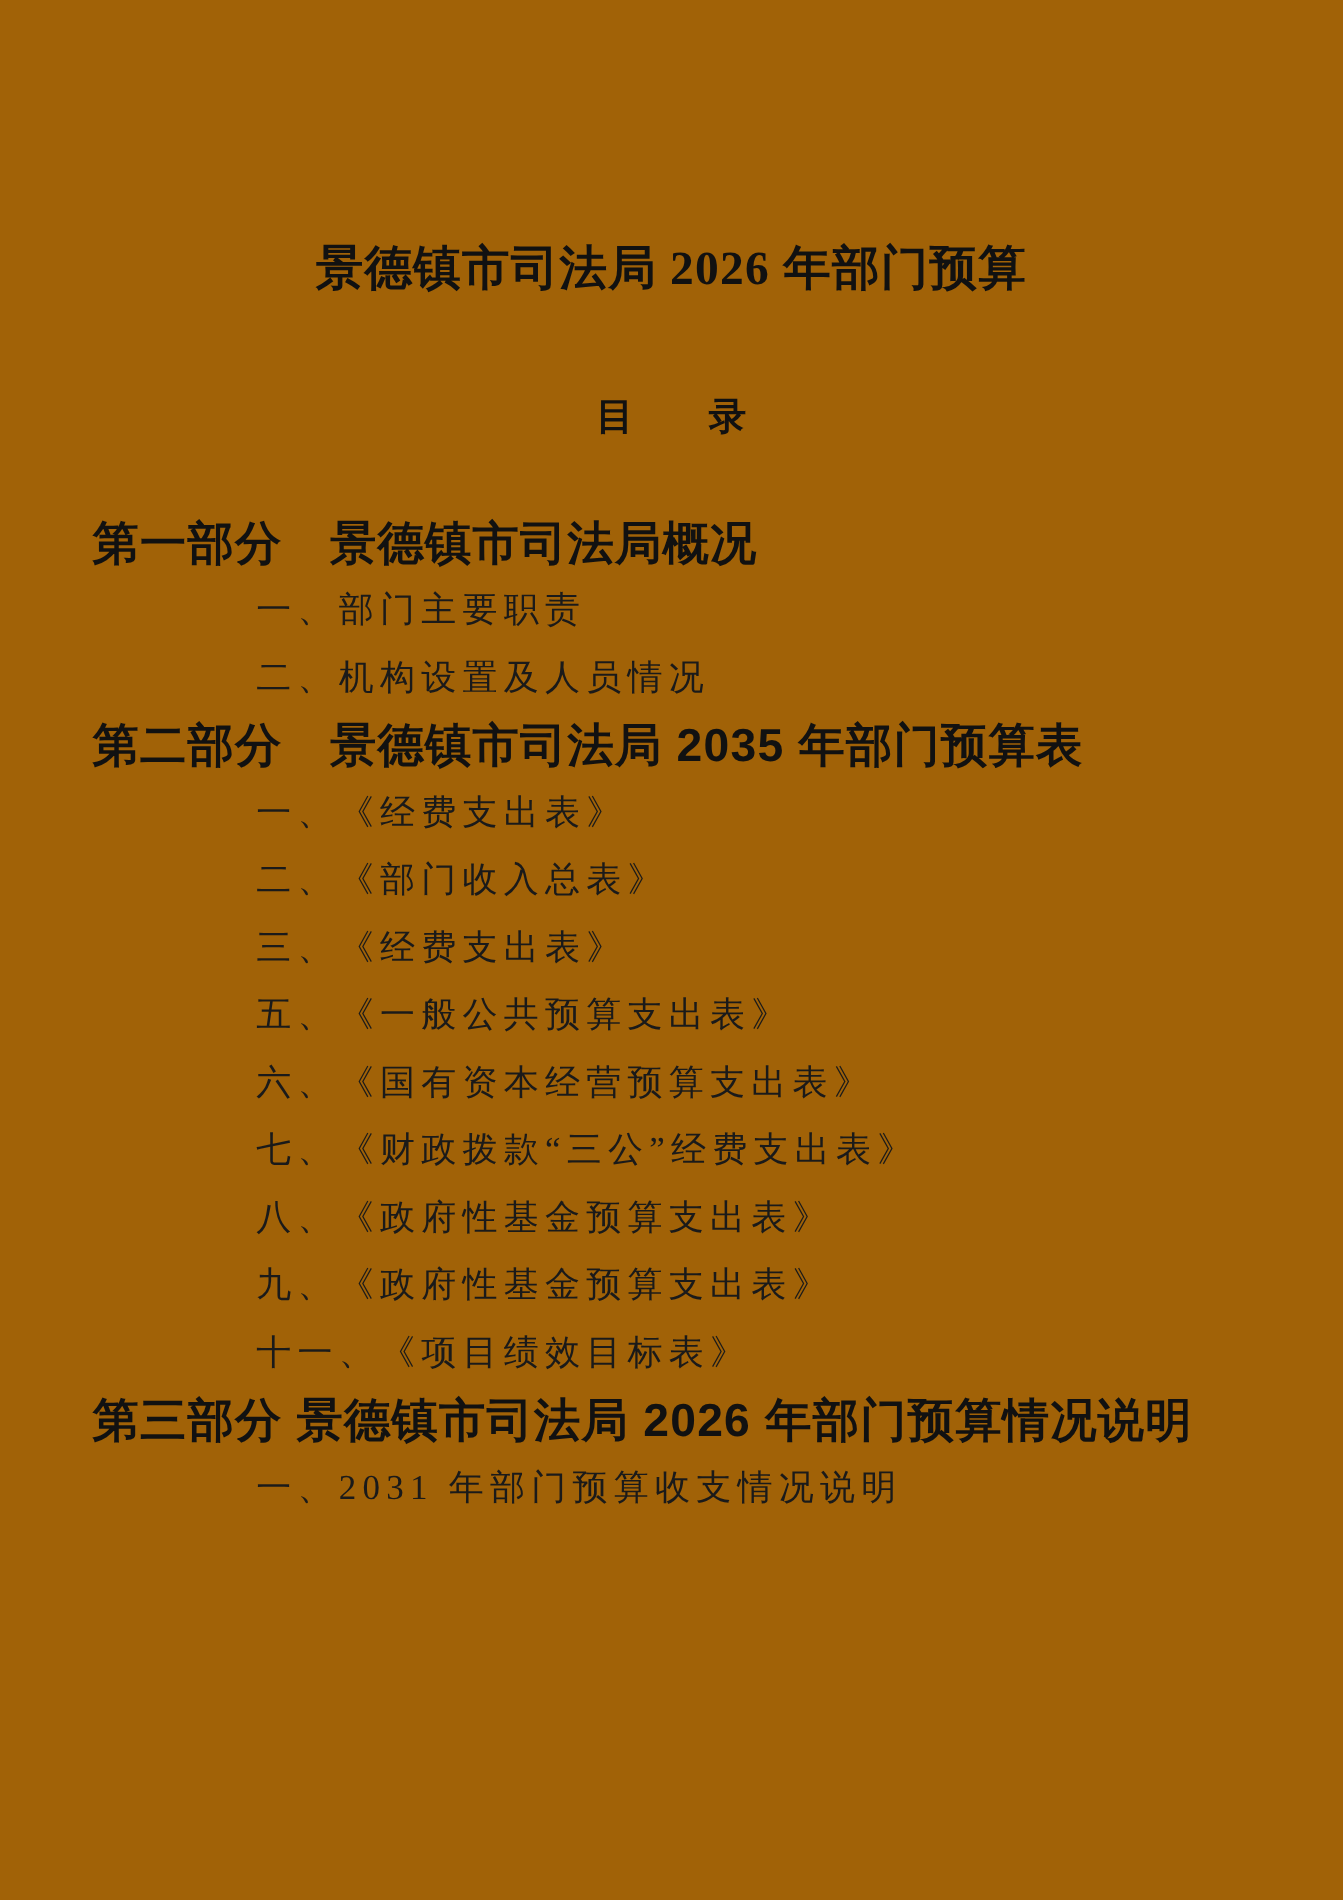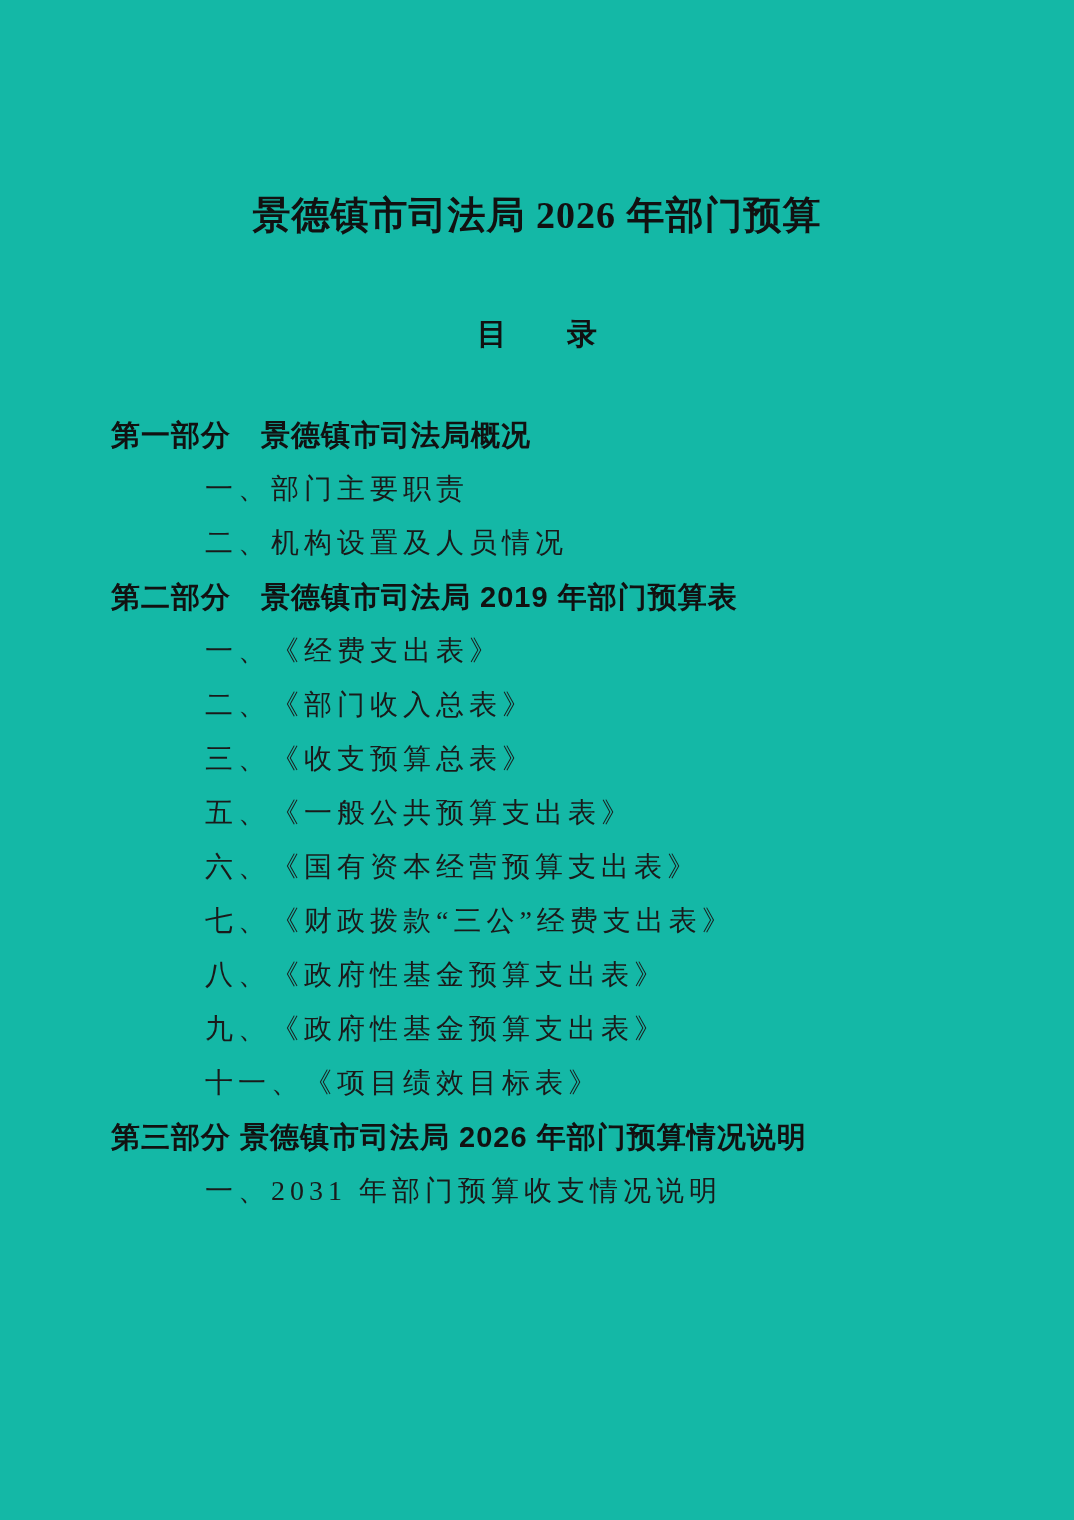--- a/index.html
+++ b/index.html
@@ -9,21 +9,21 @@
   }
   body {
     width: 1074px;
     height: 1520px;
     overflow: hidden;
     color: #111111;
   }
   .doc-page {
     width: 1074px;
     height: 1520px;
-    background: #14b8a6;
+    background: #a16207;
     box-sizing: border-box;
   }
   .doc-title {
     margin: 0;
     padding-top: 190px;
     height: 50px;
     line-height: 50px;
     text-align: center;
     font-family: "Liberation Serif", "DejaVu Serif", serif;
     font-weight: bold;
@@ -43,24 +43,24 @@
   }
   .toc-body {
     margin-top: 56px;
   }
   .toc-line {
     height: 54px;
     line-height: 54px;
     white-space: nowrap;
   }
   .toc-section-heading {
-    padding-left: 111px;
+    padding-left: 74px;
     font-family: "Liberation Sans", "DejaVu Sans", sans-serif;
     font-weight: bold;
-    font-size: 29px;
+    font-size: 37px;
     letter-spacing: 1px;
     color: #111111;
   }
   .toc-item {
     padding-left: 205px;
     font-family: Liberation Serif, serif;
     font-weight: normal;
     font-size: 28px;
     letter-spacing: 5px;
     color: #1a1a1a;
@@ -76,27 +76,27 @@
   <div class="toc-heading">目　　录</div>
 
   <div class="toc-body">
 
     <div class="toc-line toc-section-heading">第一部分　景德镇市司法局概况</div>
 
     <div class="toc-line toc-item">一、部门主要职责</div>
 
     <div class="toc-line toc-item">二、机构设置及人员情况</div>
 
-    <div class="toc-line toc-section-heading">第二部分　景德镇市司法局 2019 年部门预算表</div>
+    <div class="toc-line toc-section-heading">第二部分　景德镇市司法局 2035 年部门预算表</div>
 
     <div class="toc-line toc-item">一、《经费支出表》</div>
 
     <div class="toc-line toc-item">二、《部门收入总表》</div>
 
-    <div class="toc-line toc-item">三、《收支预算总表》</div>
+    <div class="toc-line toc-item">三、《经费支出表》</div>
 
 
     <div class="toc-line toc-item">五、《一般公共预算支出表》</div>
 
     <div class="toc-line toc-item">六、《国有资本经营预算支出表》</div>
 
     <div class="toc-line toc-item">七、《财政拨款“三公”经费支出表》</div>
 
     <div class="toc-line toc-item">八、《政府性基金预算支出表》</div>
 

